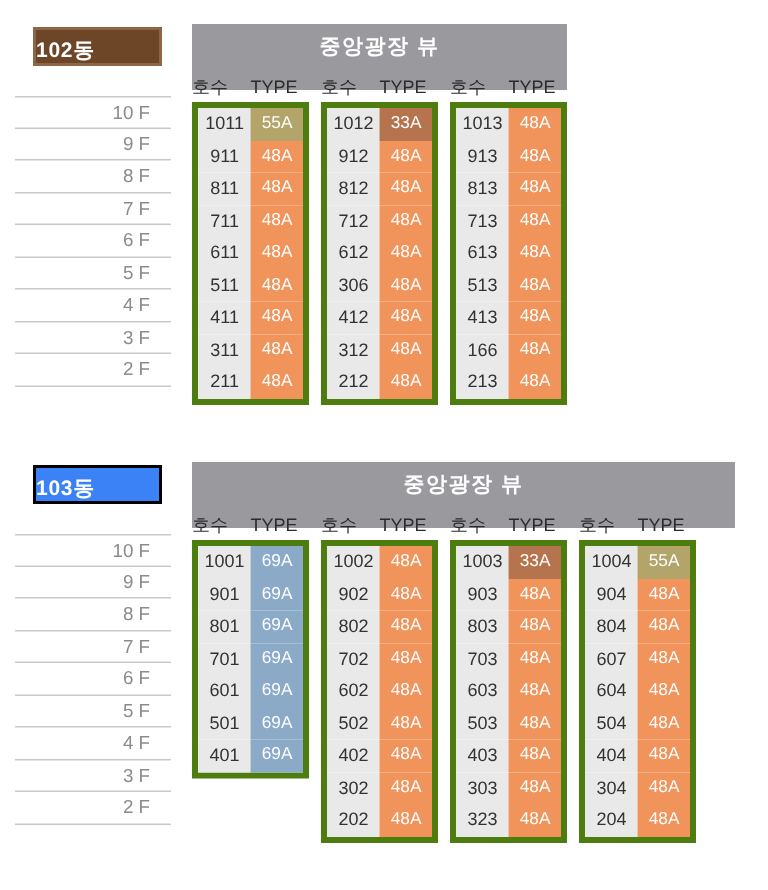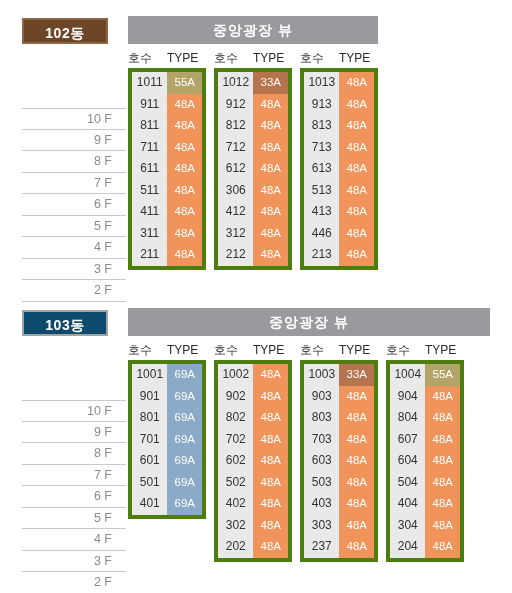--- a/index.html
+++ b/index.html
@@ -24,59 +24,57 @@
   #block-103 { top: 292px; }
 
   
   .dong-badge {
     position: absolute;
     left: 22px;
     top: 18px;
     width: 86px;
     height: 26px;
     line-height: 26px;
-    text-align: center;
     color: #ffffff;
     font-size: 14px;
     font-weight: bold;
     letter-spacing: 0.5px;
     box-sizing: border-box;
   }
   .dong-brown {
     background: #6d4527;
     border: 2px solid #8c6647;
   }
   .dong-blue {
-    background: #0c4a6e;
-    border: 2px solid #a3a3a3;
+    background: #3b82f6;
+    border: 2px solid #000000;
   }
 
   
   .view-bar {
     position: absolute;
     top: 16px;
-    height: 28px;
+    height: 44px;
     line-height: 28px;
     text-align: center;
     background: #9a9a9e;
     color: #ffffff;
     font-size: 14px;
     font-weight: bold;
     letter-spacing: 1px;
   }
   #view-bar-102 { left: 128px; width: 250px; }
   #view-bar-103 { left: 128px; width: 362px; }
 
   
   .floor-col {
     position: absolute;
-    left: 22px;
+    left: 10px;
     top: 64px;
     width: 104px;
-    margin-top: 44px;
   }
   .floor-row {
     height: 21.5px;
     line-height: 21.5px;
     text-align: right;
     padding-right: 14px;
     box-sizing: border-box;
     font-size: 12.5px;
     color: #8b8b8b;
     border-bottom: 1px solid #c9c9c9;
@@ -271,21 +269,21 @@
           </div>
           <div class="u-row" title="5 F">
             <div class="u-ho">513</div>
             <div class="u-type t-48A">48A</div>
           </div>
           <div class="u-row" title="4 F">
             <div class="u-ho">413</div>
             <div class="u-type t-48A">48A</div>
           </div>
           <div class="u-row" title="3 F">
-            <div class="u-ho">446</div>
+            <div class="u-ho">166</div>
             <div class="u-type t-48A">48A</div>
           </div>
           <div class="u-row" title="2 F">
             <div class="u-ho">213</div>
             <div class="u-type t-48A">48A</div>
           </div>
         </div>
       </div>
     </div>
 </div>
@@ -417,21 +415,21 @@
           </div>
           <div class="u-row" title="4 F">
             <div class="u-ho">403</div>
             <div class="u-type t-48A">48A</div>
           </div>
           <div class="u-row" title="3 F">
             <div class="u-ho">303</div>
             <div class="u-type t-48A">48A</div>
           </div>
           <div class="u-row" title="2 F">
-            <div class="u-ho">237</div>
+            <div class="u-ho">323</div>
             <div class="u-type t-48A">48A</div>
           </div>
         </div>
       </div>
       <div class="unit-col" style="left: 258px;">
         <div class="col-head">
           <div class="ch">호수</div>
           <div class="ch">TYPE</div>
         </div>
         <div class="col-body">

